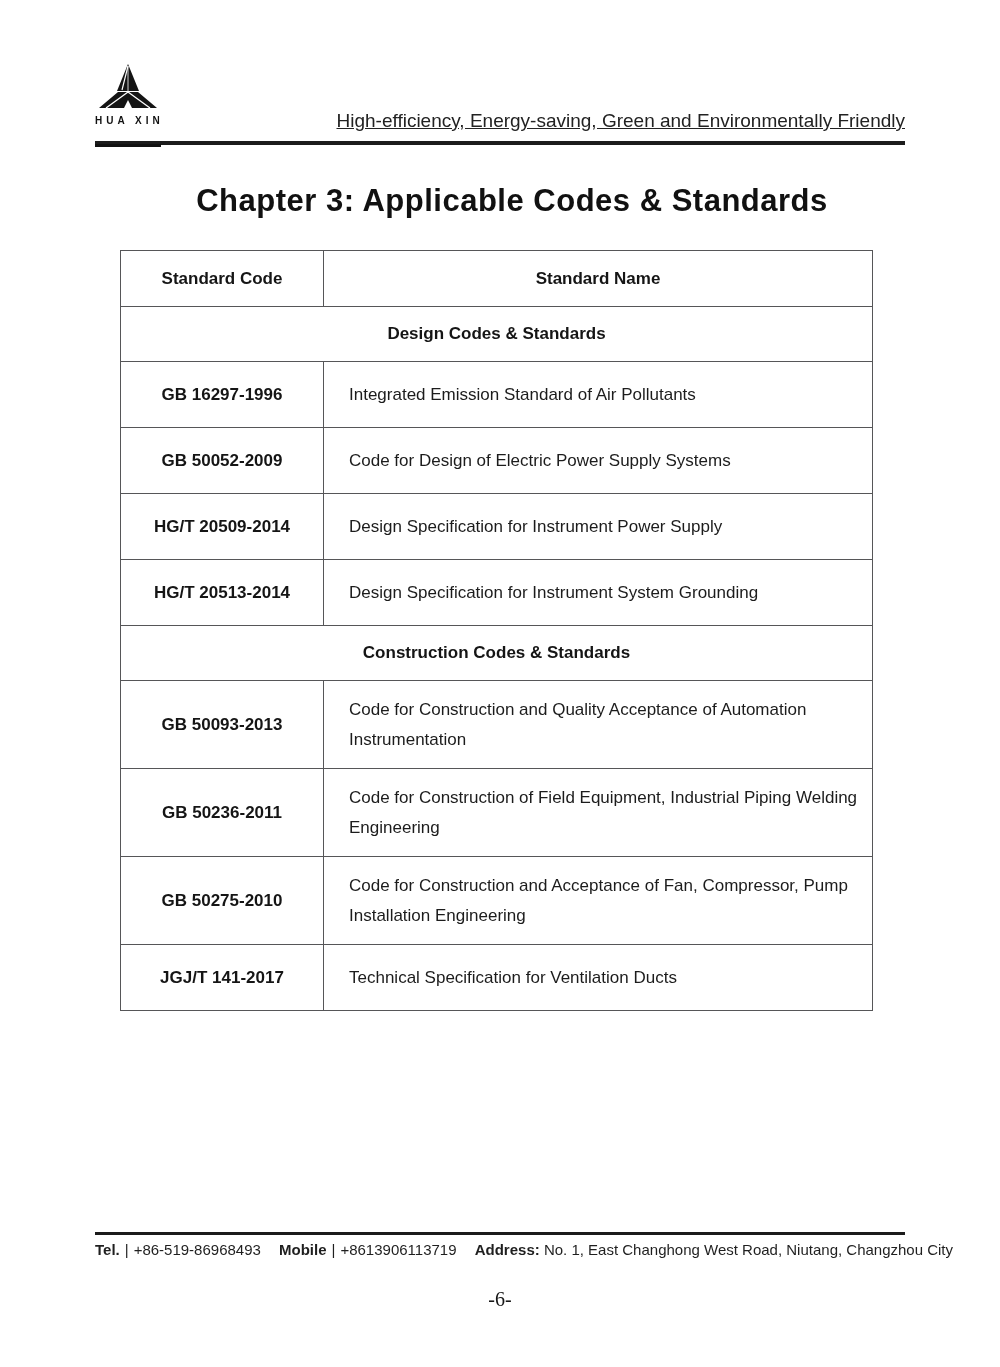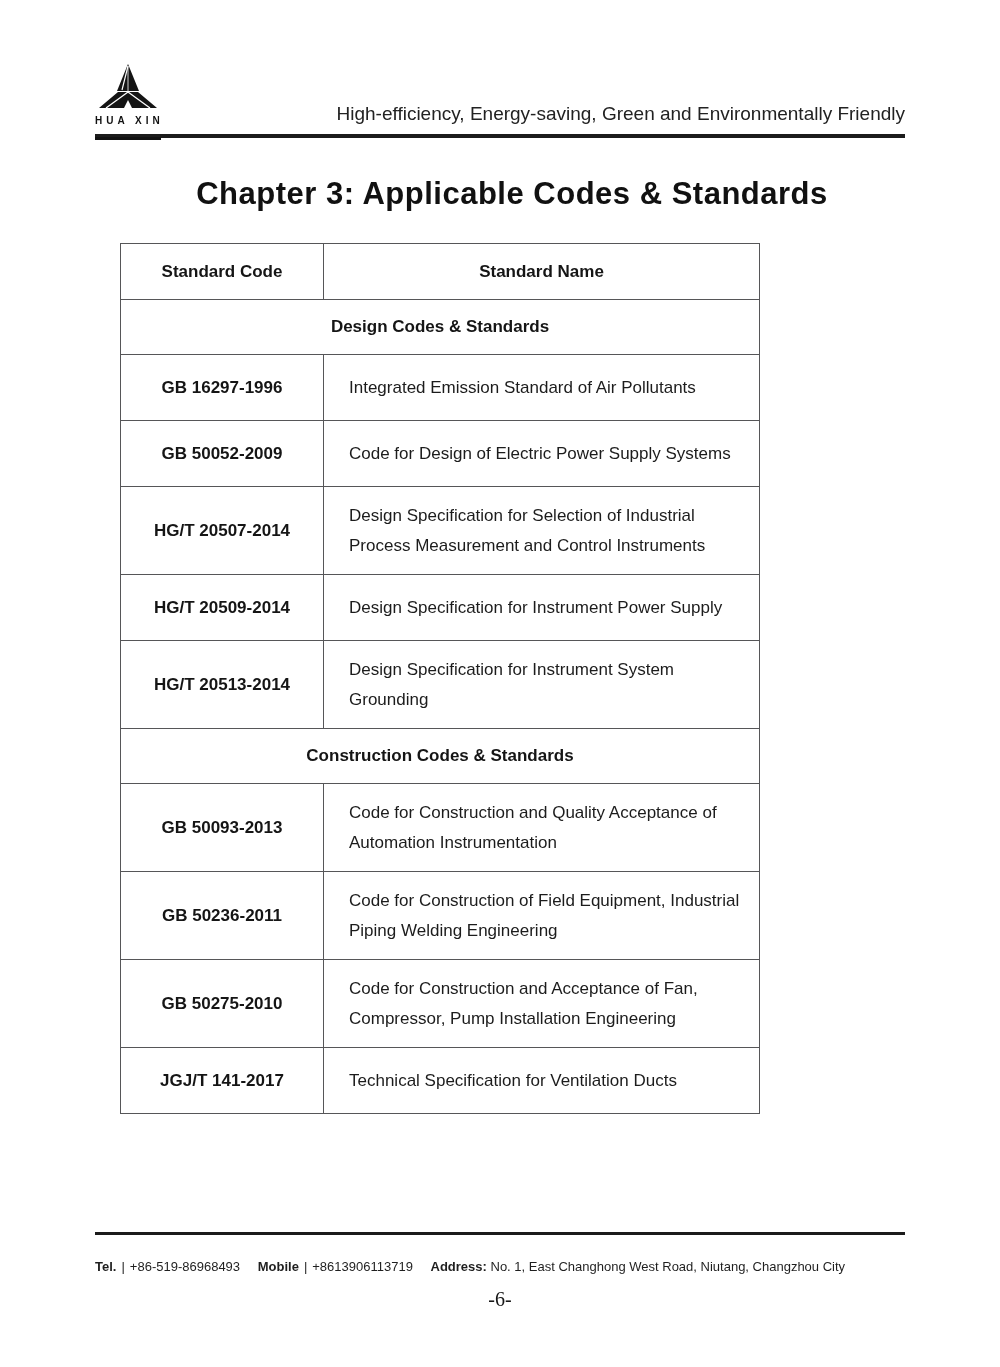--- a/index.html
+++ b/index.html
@@ -25,44 +25,45 @@
     border-bottom: 4px solid #1c1c1c;
   }
   .logo { width: 66px; text-align: center; position: relative; top: 6px; }
   .logo-text {
     font-size: 10px;
     font-weight: bold;
     letter-spacing: 4px;
     color: #121212;
     white-space: nowrap;
     border-bottom: 3px solid #121212;
-    padding-bottom: 11px;
+    padding-bottom: 18px;
     margin-top: 1px;
   }
   .slogan {
     font-size: 19px;
     color: #222222;
     padding-bottom: 9px;
+    text-decoration: underline;
   }
 
   
   .title {
     margin-top: 38px;
     text-align: center;
     font-size: 31px;
     font-weight: bold;
     color: #111111;
     letter-spacing: 0.5px;
     padding-left: 24px;
   }
 
   
   table.standards {
     margin: 31px 0 0 120px;
-    width: 640px;
+    width: 753px;
     border-collapse: collapse;
     table-layout: fixed;
   }
   table.standards col.c1 { width: 203px; }
   table.standards td, table.standards th {
     border: 1px solid #565658;
     font-size: 17px;
     vertical-align: middle;
   }
   th.col-header {
@@ -90,22 +91,22 @@
     color: #1c1c1c;
   }
 
   
   .footer {
     position: absolute;
     left: 95px;
     right: 95px;
     top: 1232px;
     border-top: 3.5px solid #1b1b1b;
-    padding-top: 24px;
-    font-size: 13px;
+    padding-top: 6px;
+    font-size: 15px;
     color: #1f1f1f;
     white-space: nowrap;
   }
   .footer b { font-weight: bold; }
   .footer .grp { margin-right: 14px; }
   .footer .sep { margin: 0 5px; }
   .page-number {
     position: absolute;
     top: 1288px;
     left: 0;
@@ -157,24 +158,20 @@
         </tr>
         <tr>
           <td class="code-cell">GB 16297-1996</td>
           <td class="name-cell">Integrated Emission Standard of Air Pollutants</td>
         </tr>
         <tr>
           <td class="code-cell">GB 50052-2009</td>
           <td class="name-cell">Code for Design of Electric Power Supply Systems</td>
         </tr>
         <tr>
-          <td class="code-cell">HG/T 20507-2014</td>
-          <td class="name-cell">Design Specification for Selection of Industrial Process Measurement and Control Instruments</td>
-        </tr>
-        <tr>
           <td class="code-cell">HG/T 20509-2014</td>
           <td class="name-cell">Design Specification for Instrument Power Supply</td>
         </tr>
         <tr>
           <td class="code-cell">HG/T 20513-2014</td>
           <td class="name-cell">Design Specification for Instrument System Grounding</td>
         </tr>
         <tr>
           <td colspan="2" class="section-cell">Construction Codes &amp; Standards</td>
         </tr>

